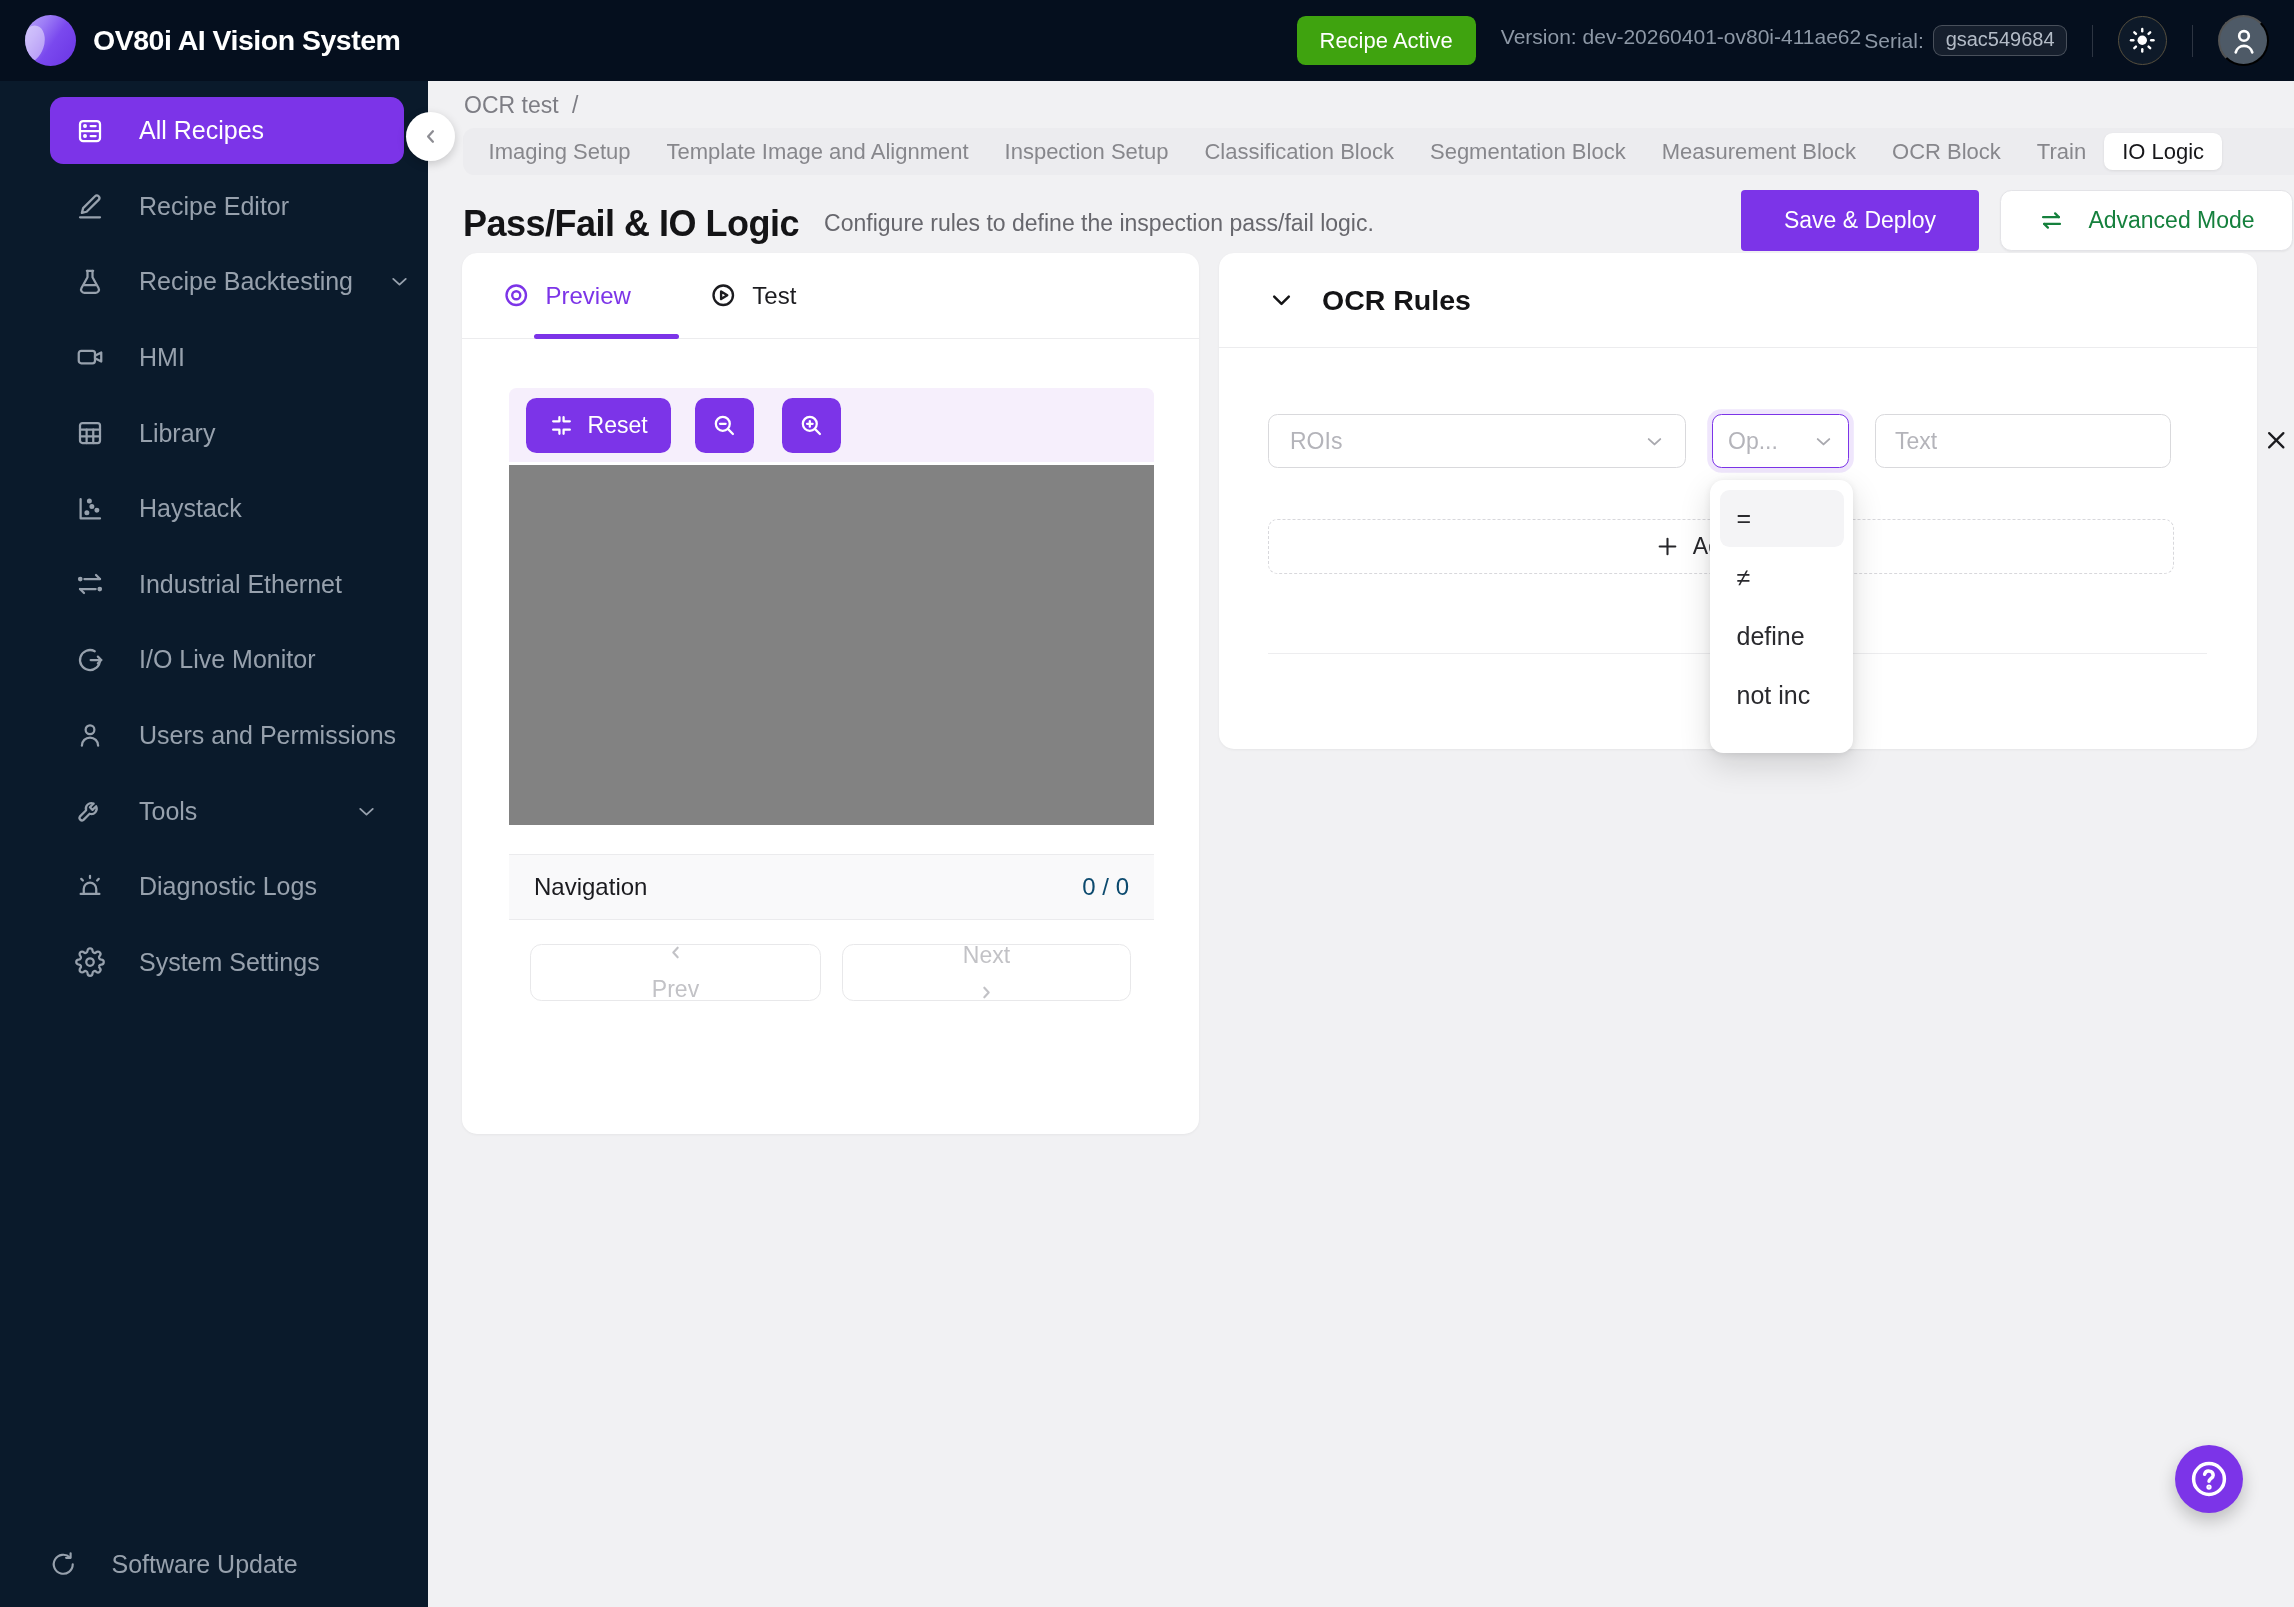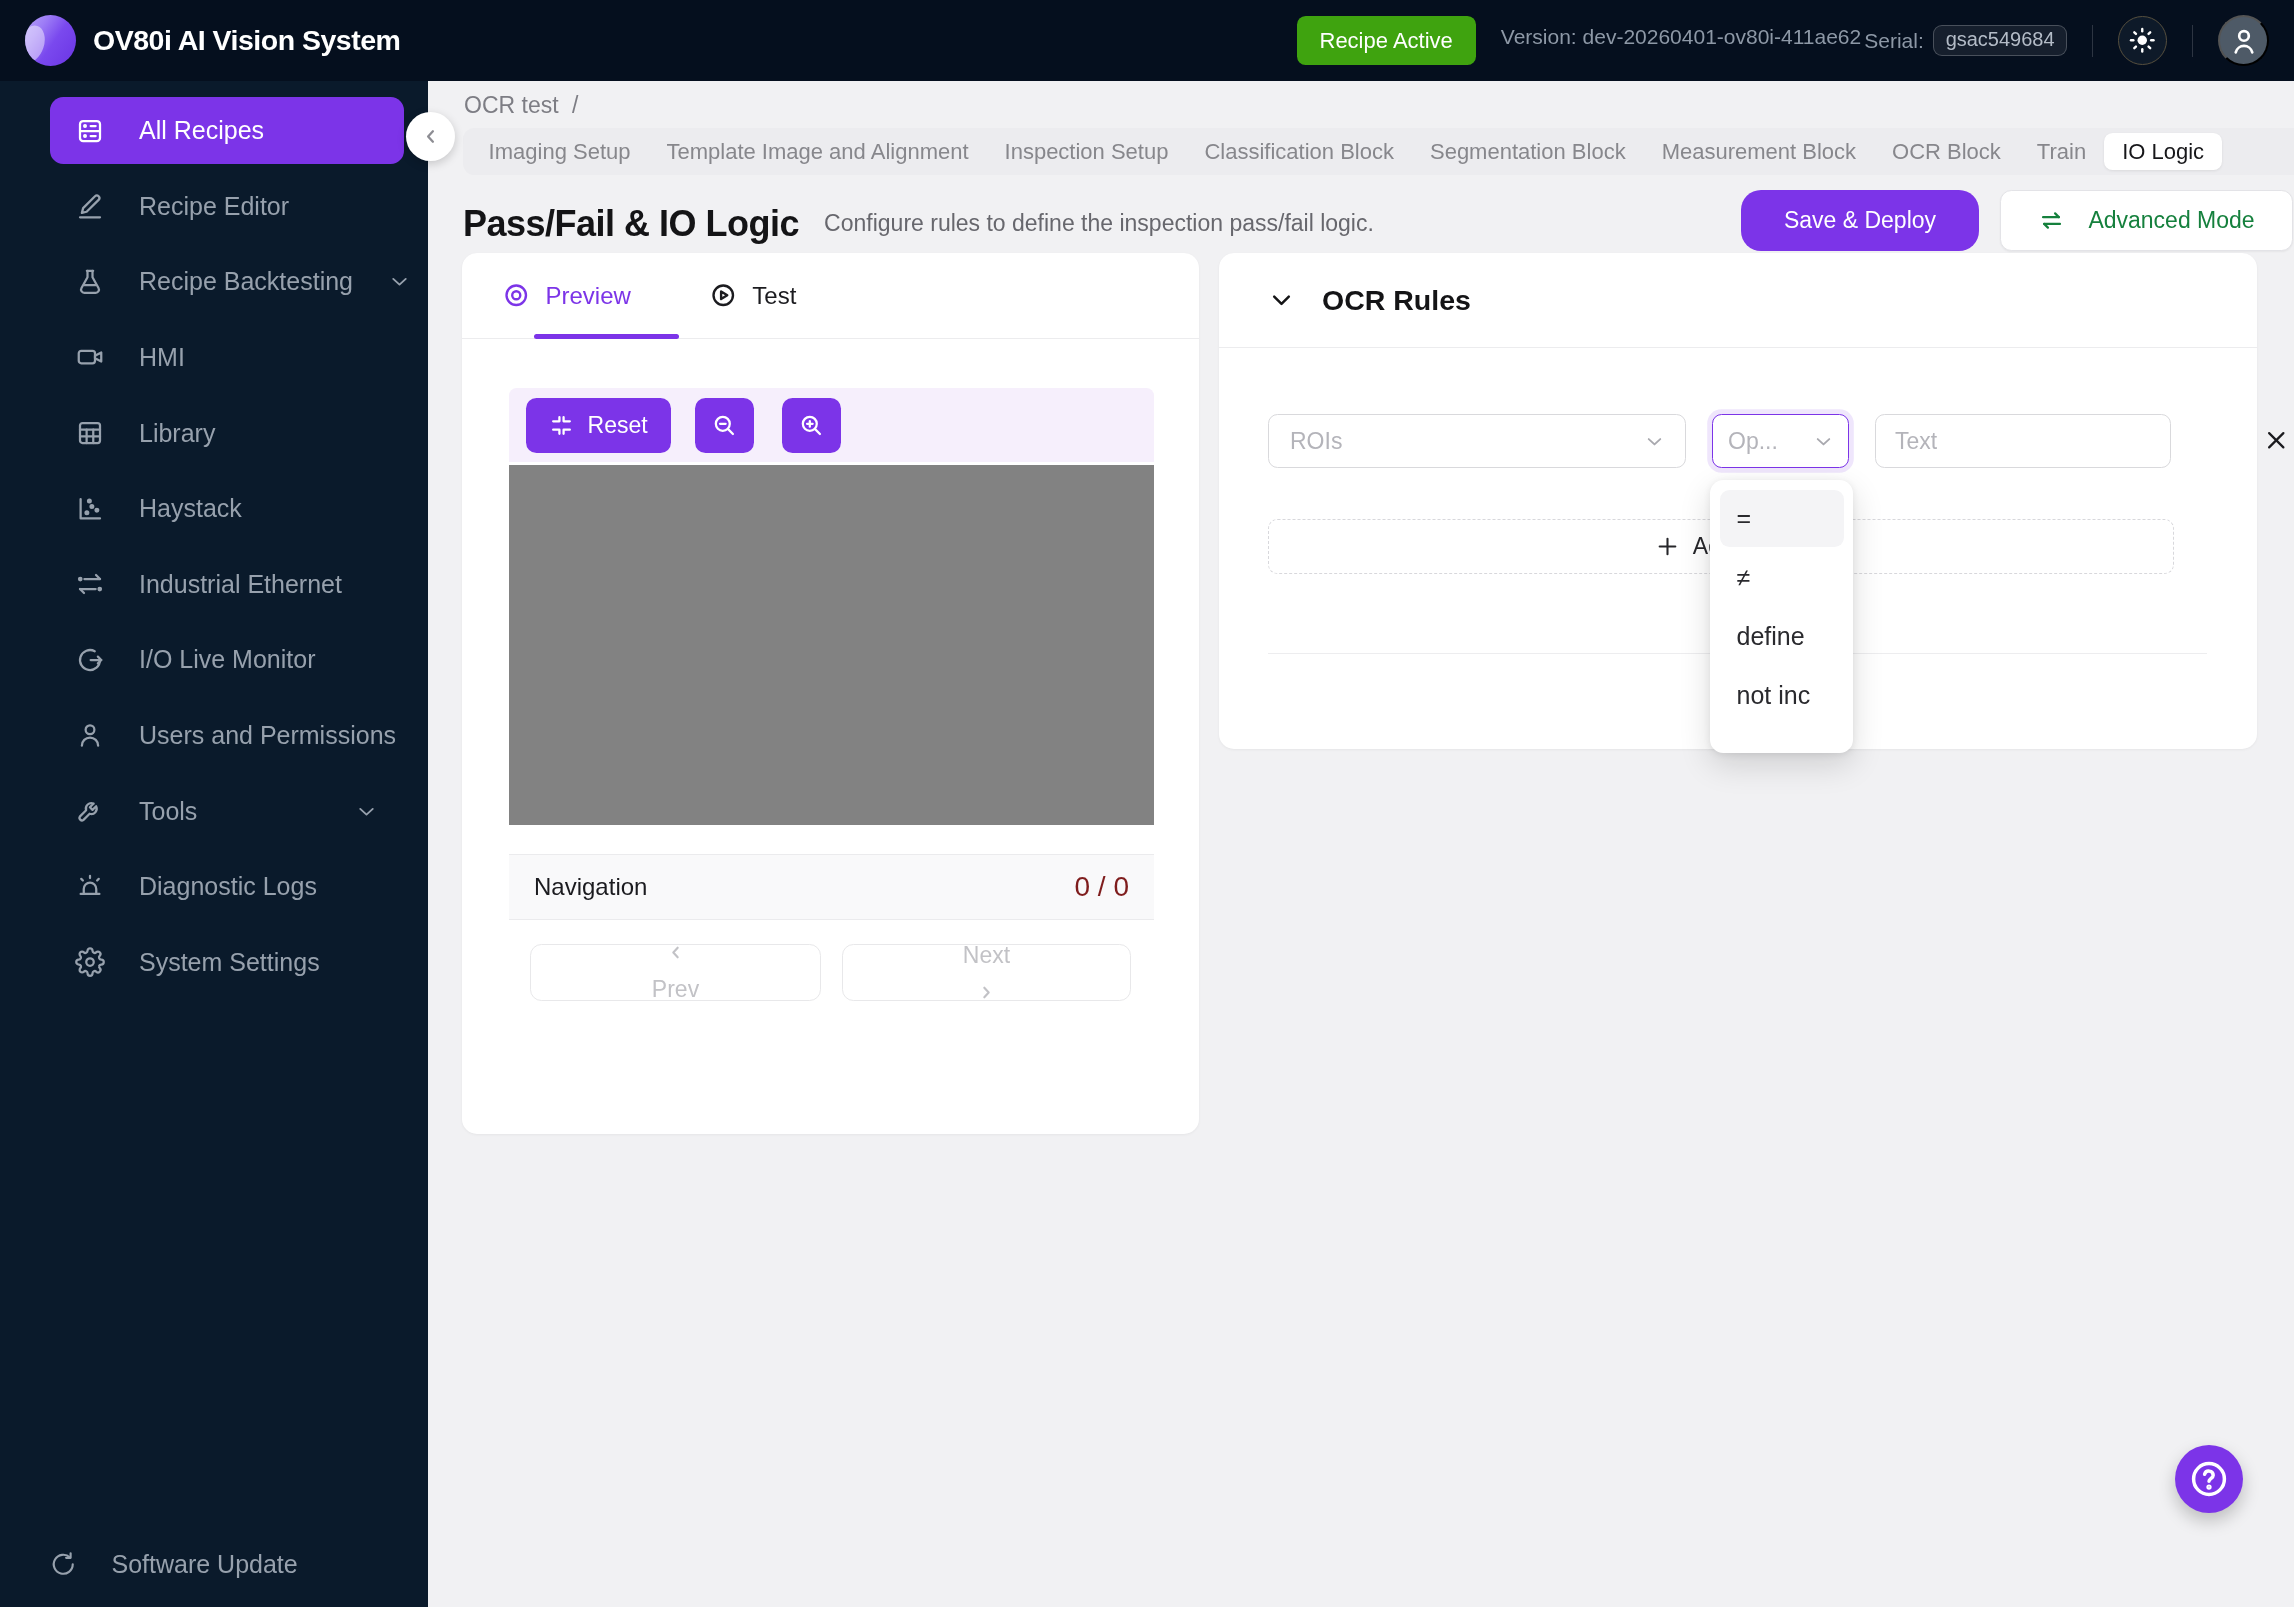--- a/index.html
+++ b/index.html
@@ -54,21 +54,21 @@
   .tabstrip { position:absolute; left:35px; top:47px; width:1831px; height:47px; background:#ececef;
           border-radius:11.4px 0 0 11.4px; display:flex; align-items:center; padding-left:7.6px; overflow:hidden; }
   .tab { font-size:22px; color:#87878c; padding:0 18px; white-space:nowrap; height:37px;
           display:flex; align-items:center; border-radius:8.6px; cursor:pointer; }
   .tab.active { background:#ffffff; color:#17171a; box-shadow:0 1px 2.9px rgba(0,0,0,0.08); }
 
   .title-row { position:absolute; left:35px; top:109px; width:1831px; height:67px; display:flex; align-items:center; }
   .page-title { font-size:36px; font-weight:700; color:#141416; letter-spacing:-0.5px; }
   .page-subtitle { font-size:23px; color:#67676d; margin-left:25px; }
   .btn-save { position:absolute; left:1278px; top:0px; width:238px; height:61px; background:#7c34e8; color:#fff;
-          font-size:23px; font-weight:500; border:none; border-radius:20px; cursor:pointer; }
+          font-size:23px; font-weight:500; border:none; border-radius:4px; cursor:pointer; }
   .btn-advanced { position:absolute; left:1537px; top:0px; width:293px; height:61px; background:#ffffff; color:#15803d;
           font-size:23px; font-weight:500; border:1px solid #e3e3e7; border-radius:11.4px; cursor:pointer;
           display:flex; align-items:center; justify-content:center; gap:23px; box-shadow:0 1px 1.9px rgba(0,0,0,0.05); }
 
   .card { position:absolute; background:#ffffff; border-radius:15px; box-shadow:0 1px 2.9px rgba(0,0,0,0.05); }
 
   
   .preview-card { left:34px; top:172px; width:737px; height:881px; }
   .pv-tabs { position:absolute; left:0; top:0; width:100%; height:86px; border-bottom:1px solid #ececee;
           display:flex; align-items:center; }
@@ -81,21 +81,21 @@
   .tool-btn { position:absolute; top:9.5px; height:55px; background:#7c34e8; color:#fff; border:none; border-radius:10.5px;
           display:flex; align-items:center; justify-content:center; gap:13.3px; font-size:23px; cursor:pointer; }
   .tool-reset { left:17px; width:145px; }
   .tool-zoomout { left:186px; width:59px; }
   .tool-zoomin { left:273px; width:59px; }
   .pv-canvas { position:absolute; left:47px; top:212px; width:645px; height:360px; background:#828282; }
   .pv-nav { position:absolute; left:47px; top:601px; width:645px; height:66px; background:#f9f9fa;
           border-top:1px solid #ebebed; border-bottom:1px solid #ebebed; display:flex; align-items:center;
           justify-content:space-between; padding:0 25px; }
   .pv-nav-label { font-size:24px; color:#1b1b1f; }
-  .pv-nav-count { font-size:28px; color:#7f1d1d;text-align:right; }
+  .pv-nav-count { font-size:24px; color:#0c4a6e;text-align:right; }
   .pv-btn { position:absolute; top:691px; height:57px; border:1.9px solid #e8e8ea; border-radius:11.4px; background:#fff;
           color:#c2c2c6; font-size:23px; display:flex; align-items:center; justify-content:center; gap:13.3px; cursor:default;flex-direction:column; }
   .pv-prev { left:68px; width:291px; }
   .pv-next { left:380px; width:289px; }
   .pv-btn svg { width:21px; height:21px; }
 
   
   .rules-card { left:791px; top:172px; width:1038px; height:496px; }
   .rules-head { position:absolute; left:0; top:0; width:100%; height:95px; border-bottom:1px solid #ececee;
           display:flex; align-items:center; padding-left:49px; gap:27px; }

